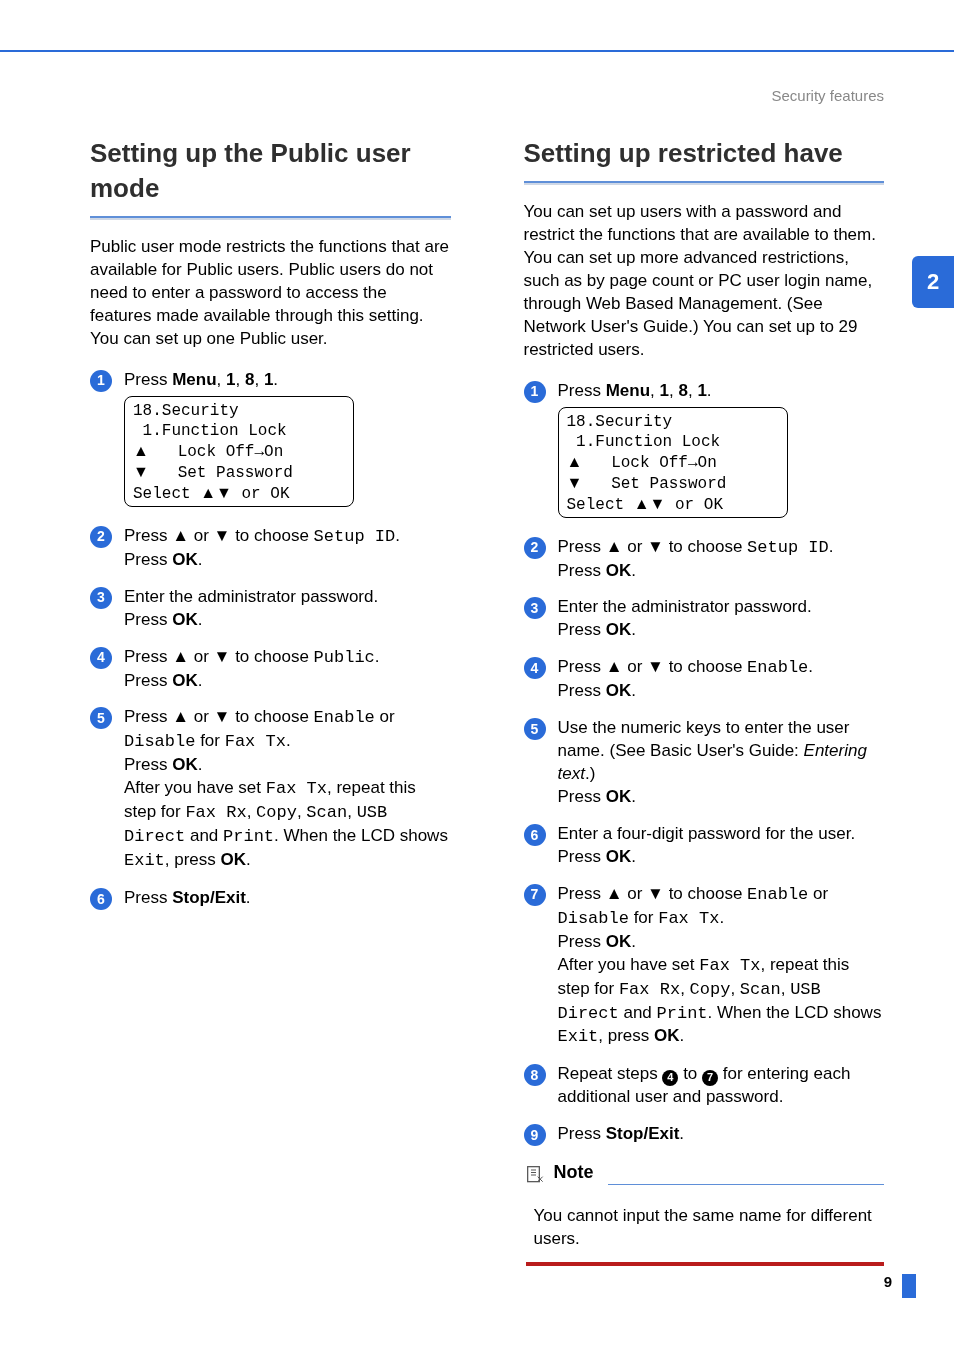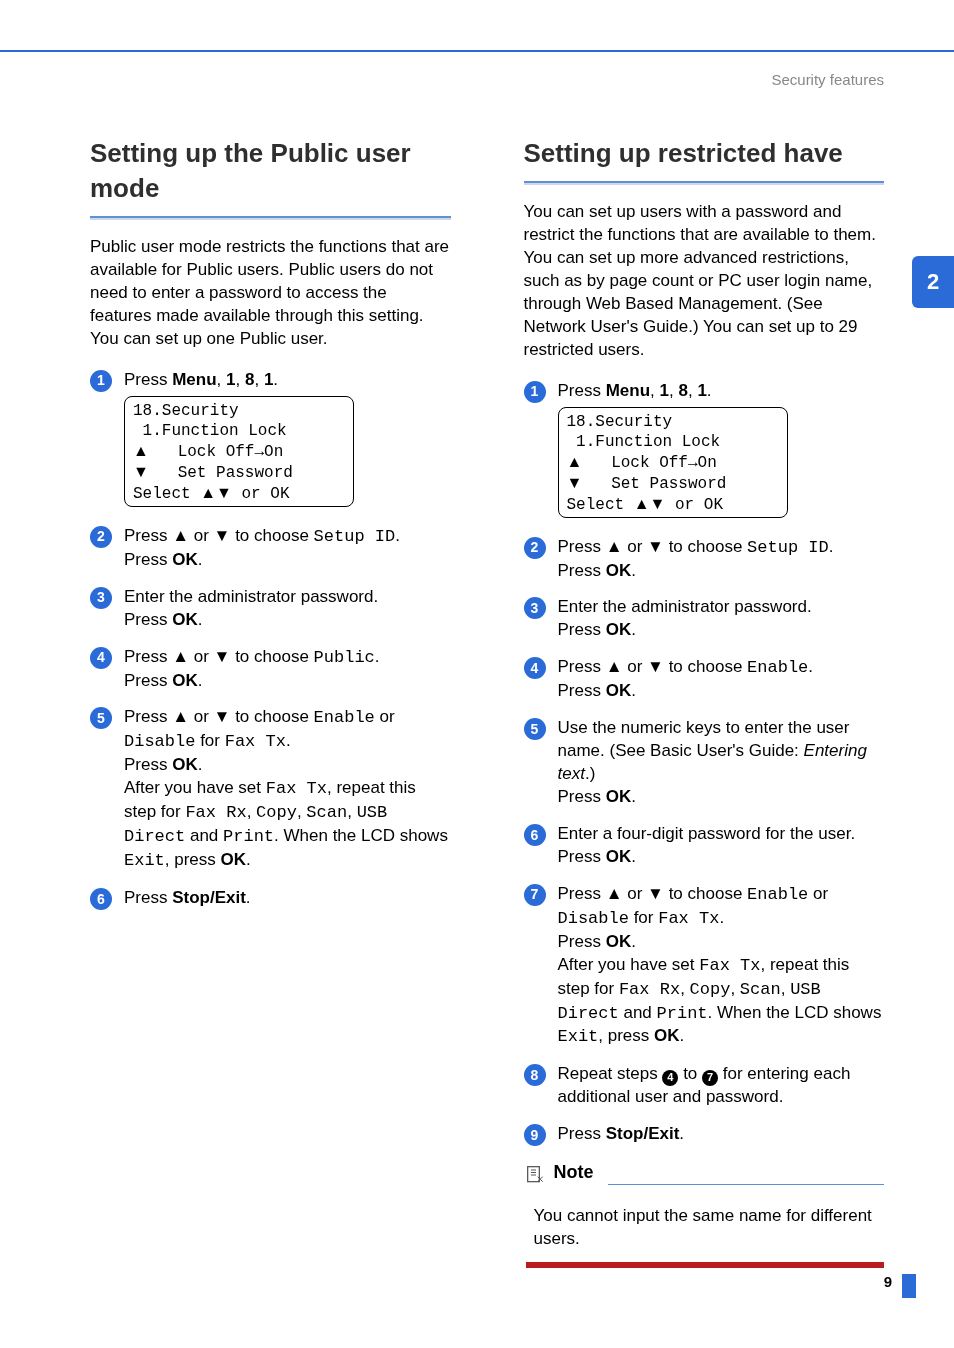--- a/index.html
+++ b/index.html
@@ -13,21 +13,21 @@
     position: relative;
   }
   .top-rule {
     position: absolute;
     left: 0; right: 0; top: 50px;
     border-top: 2px solid #2a6bd8;
   }
   .breadcrumb {
     position: absolute;
     right: 70px;
-    top: 70px;
+    top: 86px;
     font-size: 15px;
     color: #888;
   }
   .chapter-tab {
     position: absolute;
     right: 0;
     top: 256px;
     width: 42px;
     height: 52px;
     background: #2a6bd8;
@@ -142,21 +142,21 @@
   .note-title {
     font-weight: bold;
     font-size: 18px;
   }
   .note-rule {
     flex: 1;
     border-top: 1px solid #5f8fd8;
     margin-left: 6px;
   }
   .note-body {
-    border-bottom: 6px solid #b91c1c;
+    border-bottom: 4px solid #b91c1c;
     padding: 4px 0 12px 8px;
   }
   .arrow { font-family: Arial, sans-serif; }
   .rarr-lcd {
     font-family: "Courier New", monospace;
   }
 </style>
 </head>
 <body>
 

